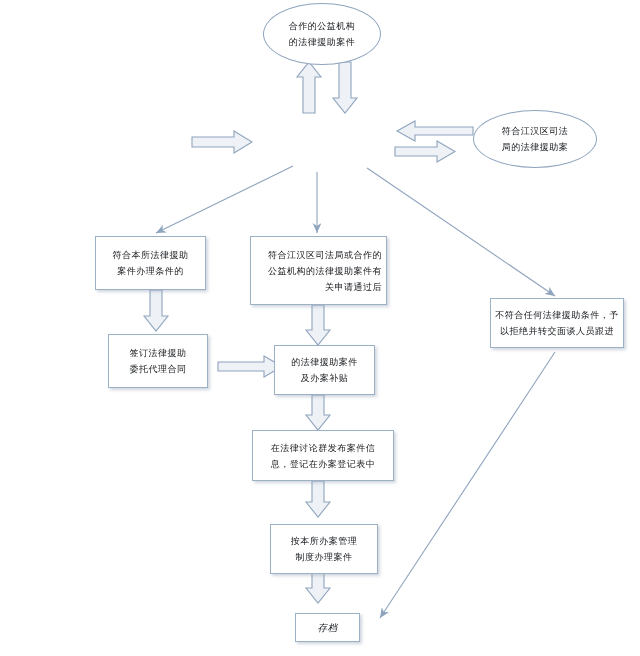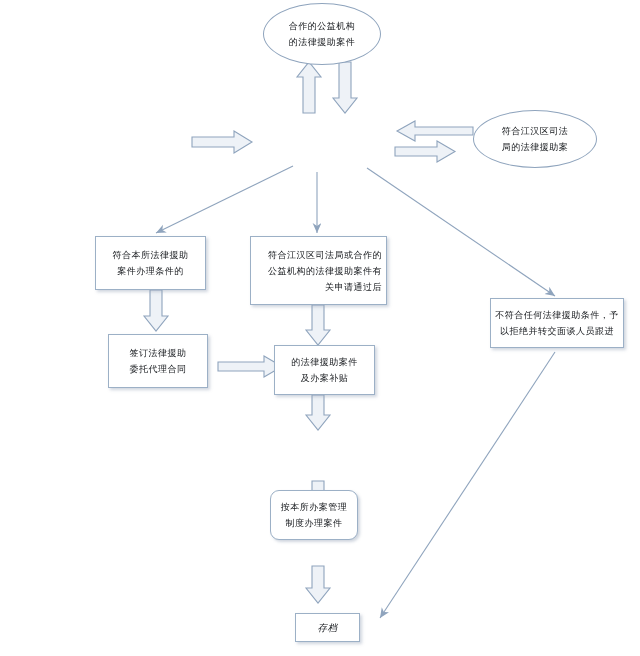--- a/index.html
+++ b/index.html
@@ -153,22 +153,26 @@
   <div class="node rect t9" style="left:96px; top:334px; width:100px; height:54px;">
     <span class="txt">签订法律援助
 委托代理合同</span>
   </div>
 
   <div class="node rect t9" style="left:262px; top:345px; width:101px; height:50px;">
     <span class="txt">的法律援助案件
 及办案补贴</span>
   </div>
 
+  <div class="node rect t9" style="left:240px; top:430px; width:142px; height:51px;">
+    <span class="txt">在法律讨论群发布案件信
+息，登记在办案登记表中</span>
+  </div>
 
-  <div class="node rect t9" style="left:258px; top:490px; width:88px; height:50px;border-radius:9px;">
+  <div class="node rect t9" style="left:258px; top:524px; width:108px; height:50px;">
     <span class="txt">按本所办案管理
 制度办理案件</span>
   </div>
 
   <div class="node rect t10" style="left:283px; top:613px; width:65px; height:29px;font-style:italic;">
     <span class="txt">存档</span>
   </div>
 
 </div>
 

